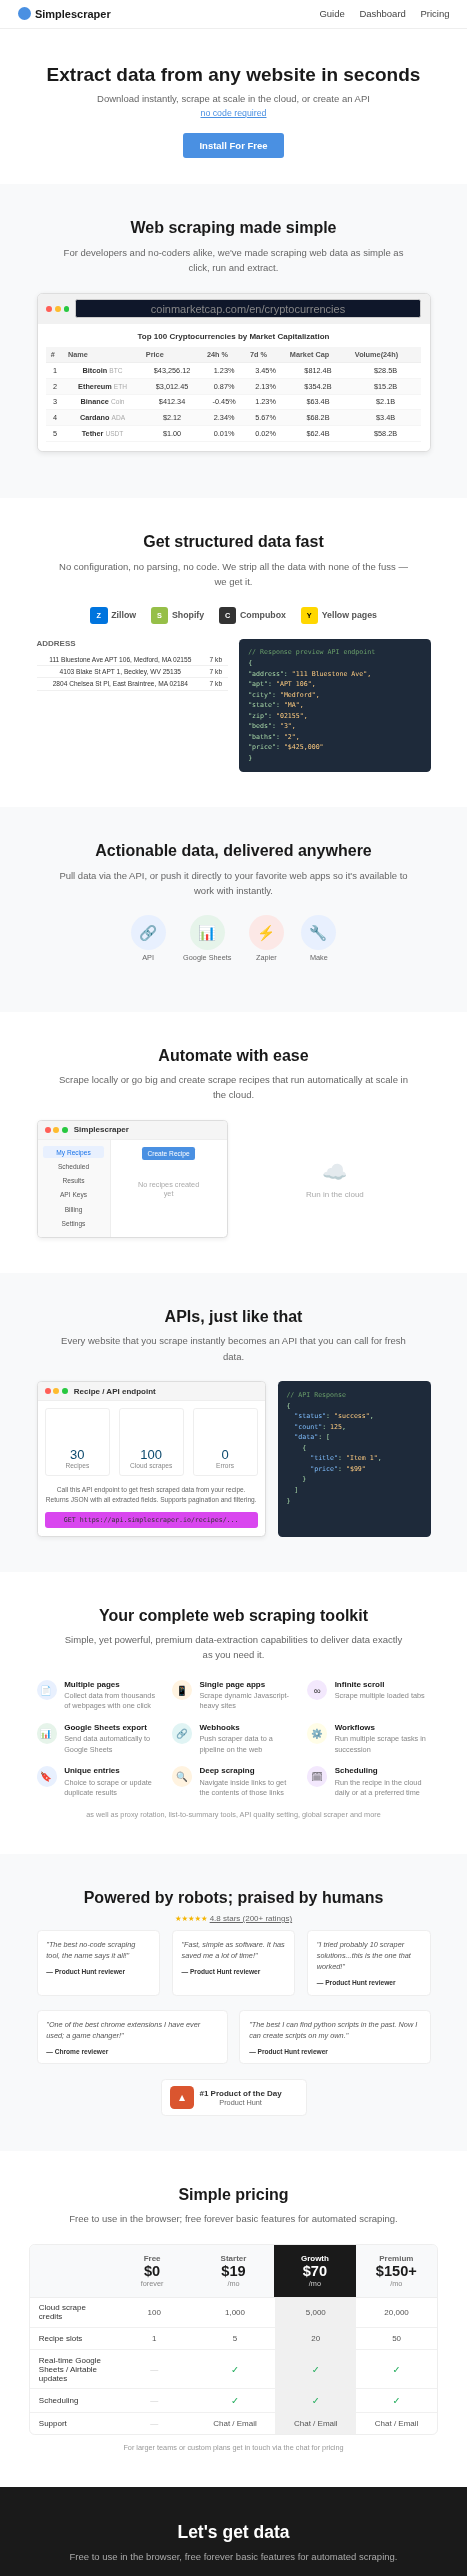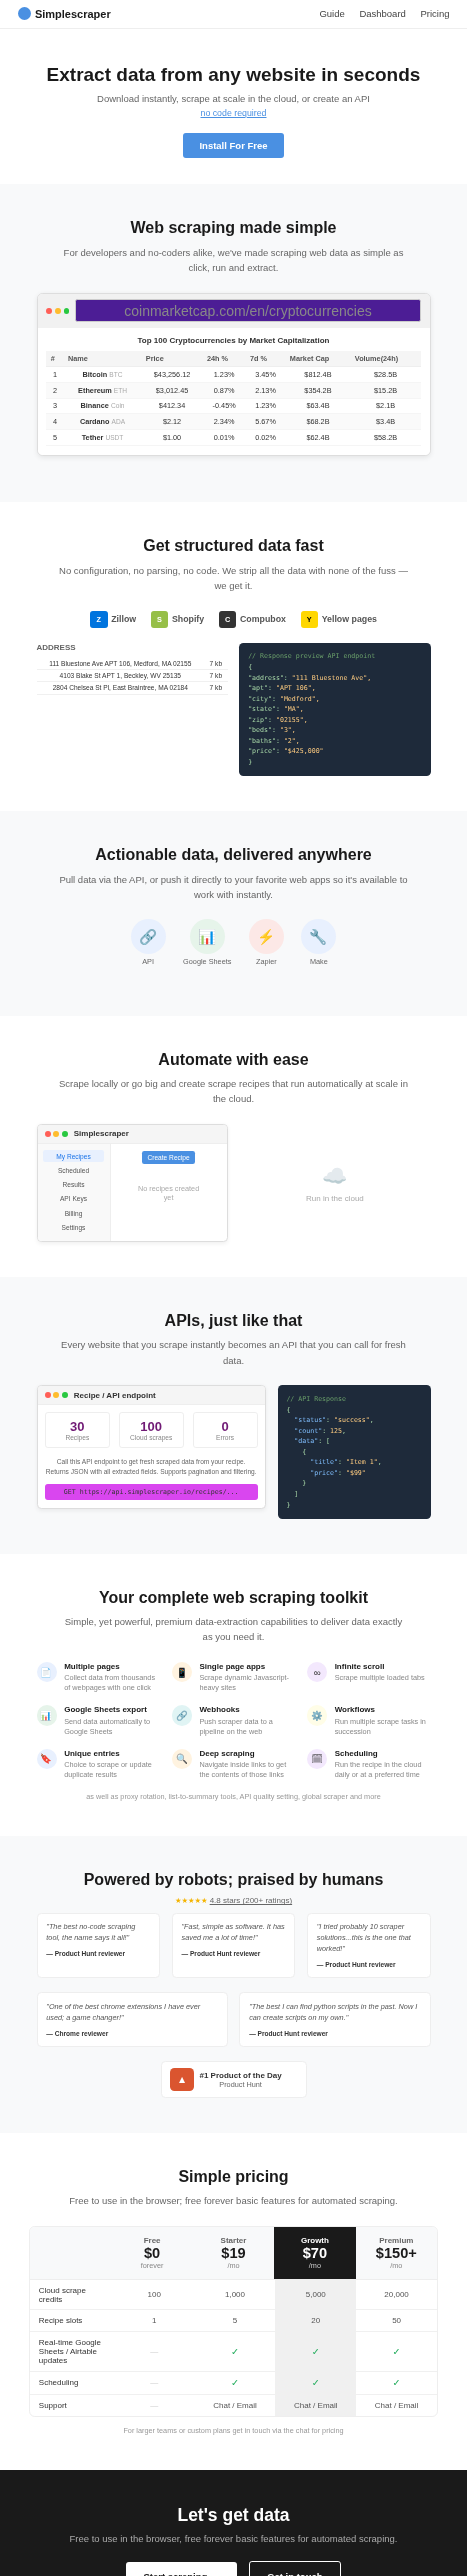--- a/index.html
+++ b/index.html
@@ -26,21 +26,21 @@
     .section-gray { background: #f8f9fa; }
 
     
     .mock-browser { background: #fff; border: 0.7px solid #ddd; border-radius: 5.8px; overflow: hidden; margin: 0 auto 11.7px; max-width: 394px; box-shadow: 0 1.5px 5.8px rgba(0,0,0,0.08); }
     .mock-browser-bar { background: #f1f1f1; padding: 5.8px 8.8px; display: flex; align-items: center; gap: 5.8px; }
     .mock-dots { display: flex; gap: 2.9px; }
     .mock-dot { width: 5.8px; height: 5.8px; border-radius: 50%; }
     .mock-dot.red { background: #ff5f57; }
     .mock-dot.yellow { background: #febc2e; }
     .mock-dot.green { background: #28c840; }
-    .mock-url { background: #4c1d95; border: 0.7px solid #ccc; border-radius: 2.2px; flex: 1; padding: 2.2px 5.8px; font-size: 14px; color: #888; }
+    .mock-url { background: #0f172a; border: 0.7px solid #ccc; border-radius: 2.2px; flex: 1; padding: 2.2px 5.8px; font-size: 11px; color: #888; }
     .mock-content { padding: 8.8px; background: #fff; }
 
     
     .mock-table { width: 100%; border-collapse: collapse; font-size: 7.3px; }
     .mock-table th { background: #f5f5f5; padding: 2.9px 4.4px; text-align: left; color: #555; font-weight: 600; border-bottom: 0.7px solid #eee; }
     .mock-table td { padding: 2.9px 4.4px; border-bottom: 0.7px solid #f5f5f5; color: #333; }
     .mock-table tr:nth-child(even) td { background: #fafafa; }
     .rank-num { color: #888; }
     .coin-name { font-weight: 600; }
     .coin-symbol { color: #aaa; font-size: 6.6px; }
@@ -74,21 +74,21 @@
     .mock-app-header { background: #f5f5f5; padding: 4.4px 7.3px; font-weight: 600; font-size: 8px; color: #333; border-bottom: 0.7px solid #eee; display: flex; gap: 5.8px; align-items: center; }
     .mock-app-body { display: flex; }
     .mock-sidebar { width: 73px; background: #f9f9f9; border-right: 0.7px solid #eee; padding: 5.8px; }
     .mock-sidebar-item { padding: 2.9px 4.4px; font-size: 6.6px; color: #555; border-radius: 2.2px; margin-bottom: 1.5px; cursor: pointer; }
     .mock-sidebar-item.active { background: #e8f0fe; color: #1a73e8; }
     .mock-main-content { flex: 1; padding: 7.3px; }
 
     
     .api-stats { display: flex; gap: 8.8px; margin-bottom: 8.8px; }
     .api-stat { flex: 1; border: 0.7px solid #eee; border-radius: 2.9px; padding: 5.8px; text-align: center; }
-    .api-stat-num { font-size: 13px; font-weight: 700; color: #701a75; }
+    .api-stat-num { font-size: 13px; font-weight: 400; color: #0c4a6e; margin-top: 32px; }
     .api-stat-label { font-size: 6.6px; color: #888; }
 
     
     .icon-grid { display: flex; align-items: center; justify-content: center; gap: 17.5px; margin: 14.6px 0; }
     .icon-item { display: flex; flex-direction: column; align-items: center; gap: 2.9px; font-size: 7.3px; color: #666; }
     .icon-circle { width: 35px; height: 35px; border-radius: 50%; display: flex; align-items: center; justify-content: center; font-size: 14.6px; }
     .icon-circle.blue { background: #e8f0fe; }
     .icon-circle.red { background: #fce8e6; }
     .icon-circle.green { background: #e6f4ea; }
 

